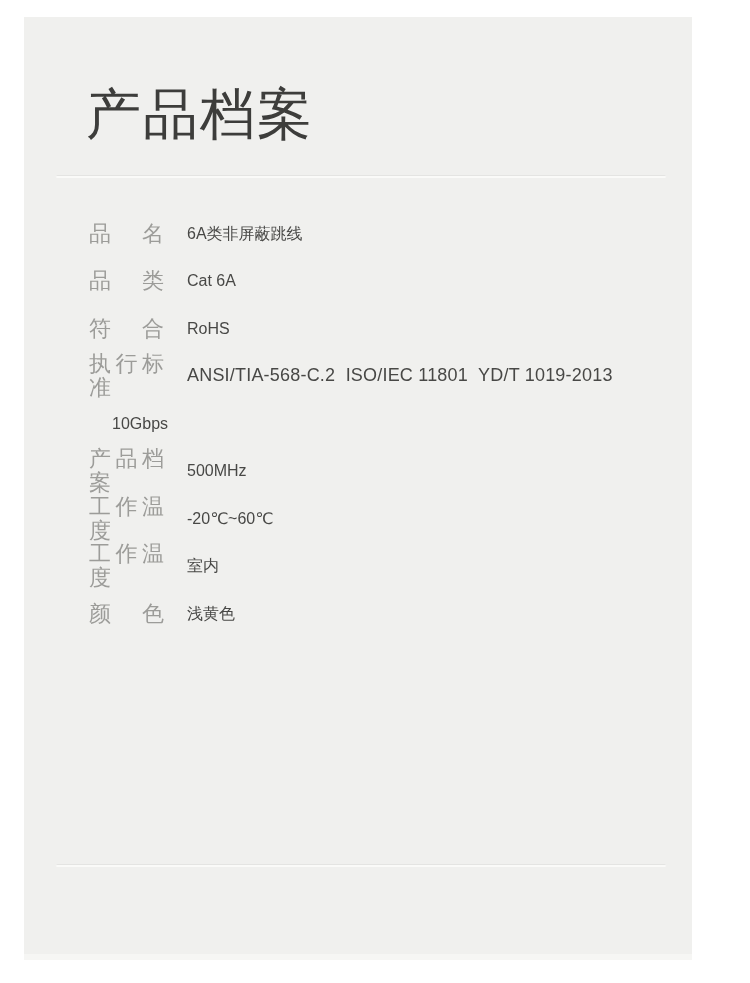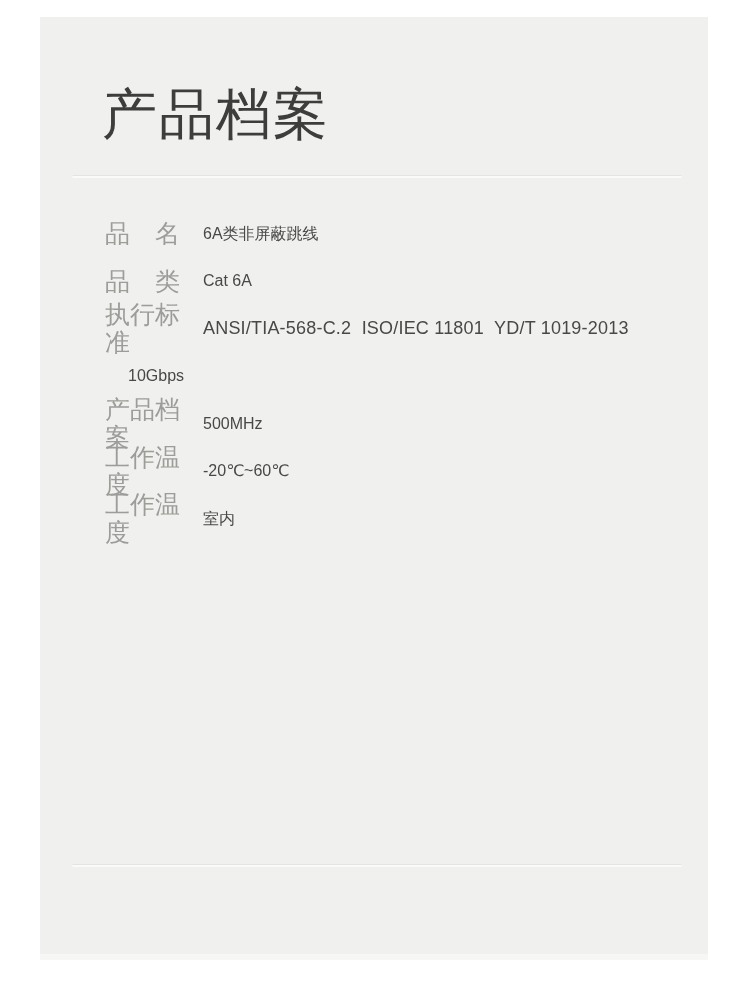--- a/index.html
+++ b/index.html
@@ -12,21 +12,21 @@
     overflow: hidden;
   }
   .page {
     position: relative;
     width: 750px;
     height: 983px;
     background: #ffffff;
   }
   .panel {
     position: absolute;
-    left: 40px;
+    left: 24px;
     top: 17px;
     width: 668px;
     height: 943px;
     background: #f0f0ee;
     text-decoration: underline;
   }
   .panel::after {
     content: "";
     position: absolute;
     left: 0;
@@ -65,21 +65,21 @@
   }
   .row {
     height: 47.5px;
     display: flex;
     align-items: center;
   }
   .label {
     display: inline-block;
     width: 75px;
     flex: 0 0 75px;
-    font-size: 25px;
+    font-size: 22px;
     color: #9c9c99;
     text-align: justify;
     text-align-last: justify;
     line-height: 1.1;
   }
   .value {
     margin-left: 23px;
     font-size: 16px;
     color: #484846;
     white-space: pre;
@@ -103,36 +103,44 @@
     <div class="rows">
       <div class="row">
         <span class="label">品名</span>
         <span class="value">6A类非屏蔽跳线</span>
       </div>
       <div class="row">
         <span class="label">品类</span>
         <span class="value">Cat 6A</span>
       </div>
       <div class="row">
+        <span class="label">符合</span>
+        <span class="value">RoHS</span>
+      </div>
+      <div class="row">
         <span class="label">执行标准</span>
         <span class="value value-compact">ANSI/TIA-568-C.2  ISO/IEC 11801  YD/T 1019-2013</span>
       </div>
       <div class="row">
         <span class="value">10Gbps</span>
       </div>
       <div class="row">
         <span class="label">产品档案</span>
         <span class="value">500MHz</span>
       </div>
       <div class="row">
         <span class="label">工作温度</span>
         <span class="value">-20℃~60℃</span>
       </div>
       <div class="row">
         <span class="label">工作温度</span>
         <span class="value">室内</span>
       </div>
+      <div class="row">
+        <span class="label">颜色</span>
+        <span class="value">浅黄色</span>
+      </div>
     </div>
 
     <div class="divider divider-bottom"></div>
 
   </div>
 </div>
 
 </body></html>

